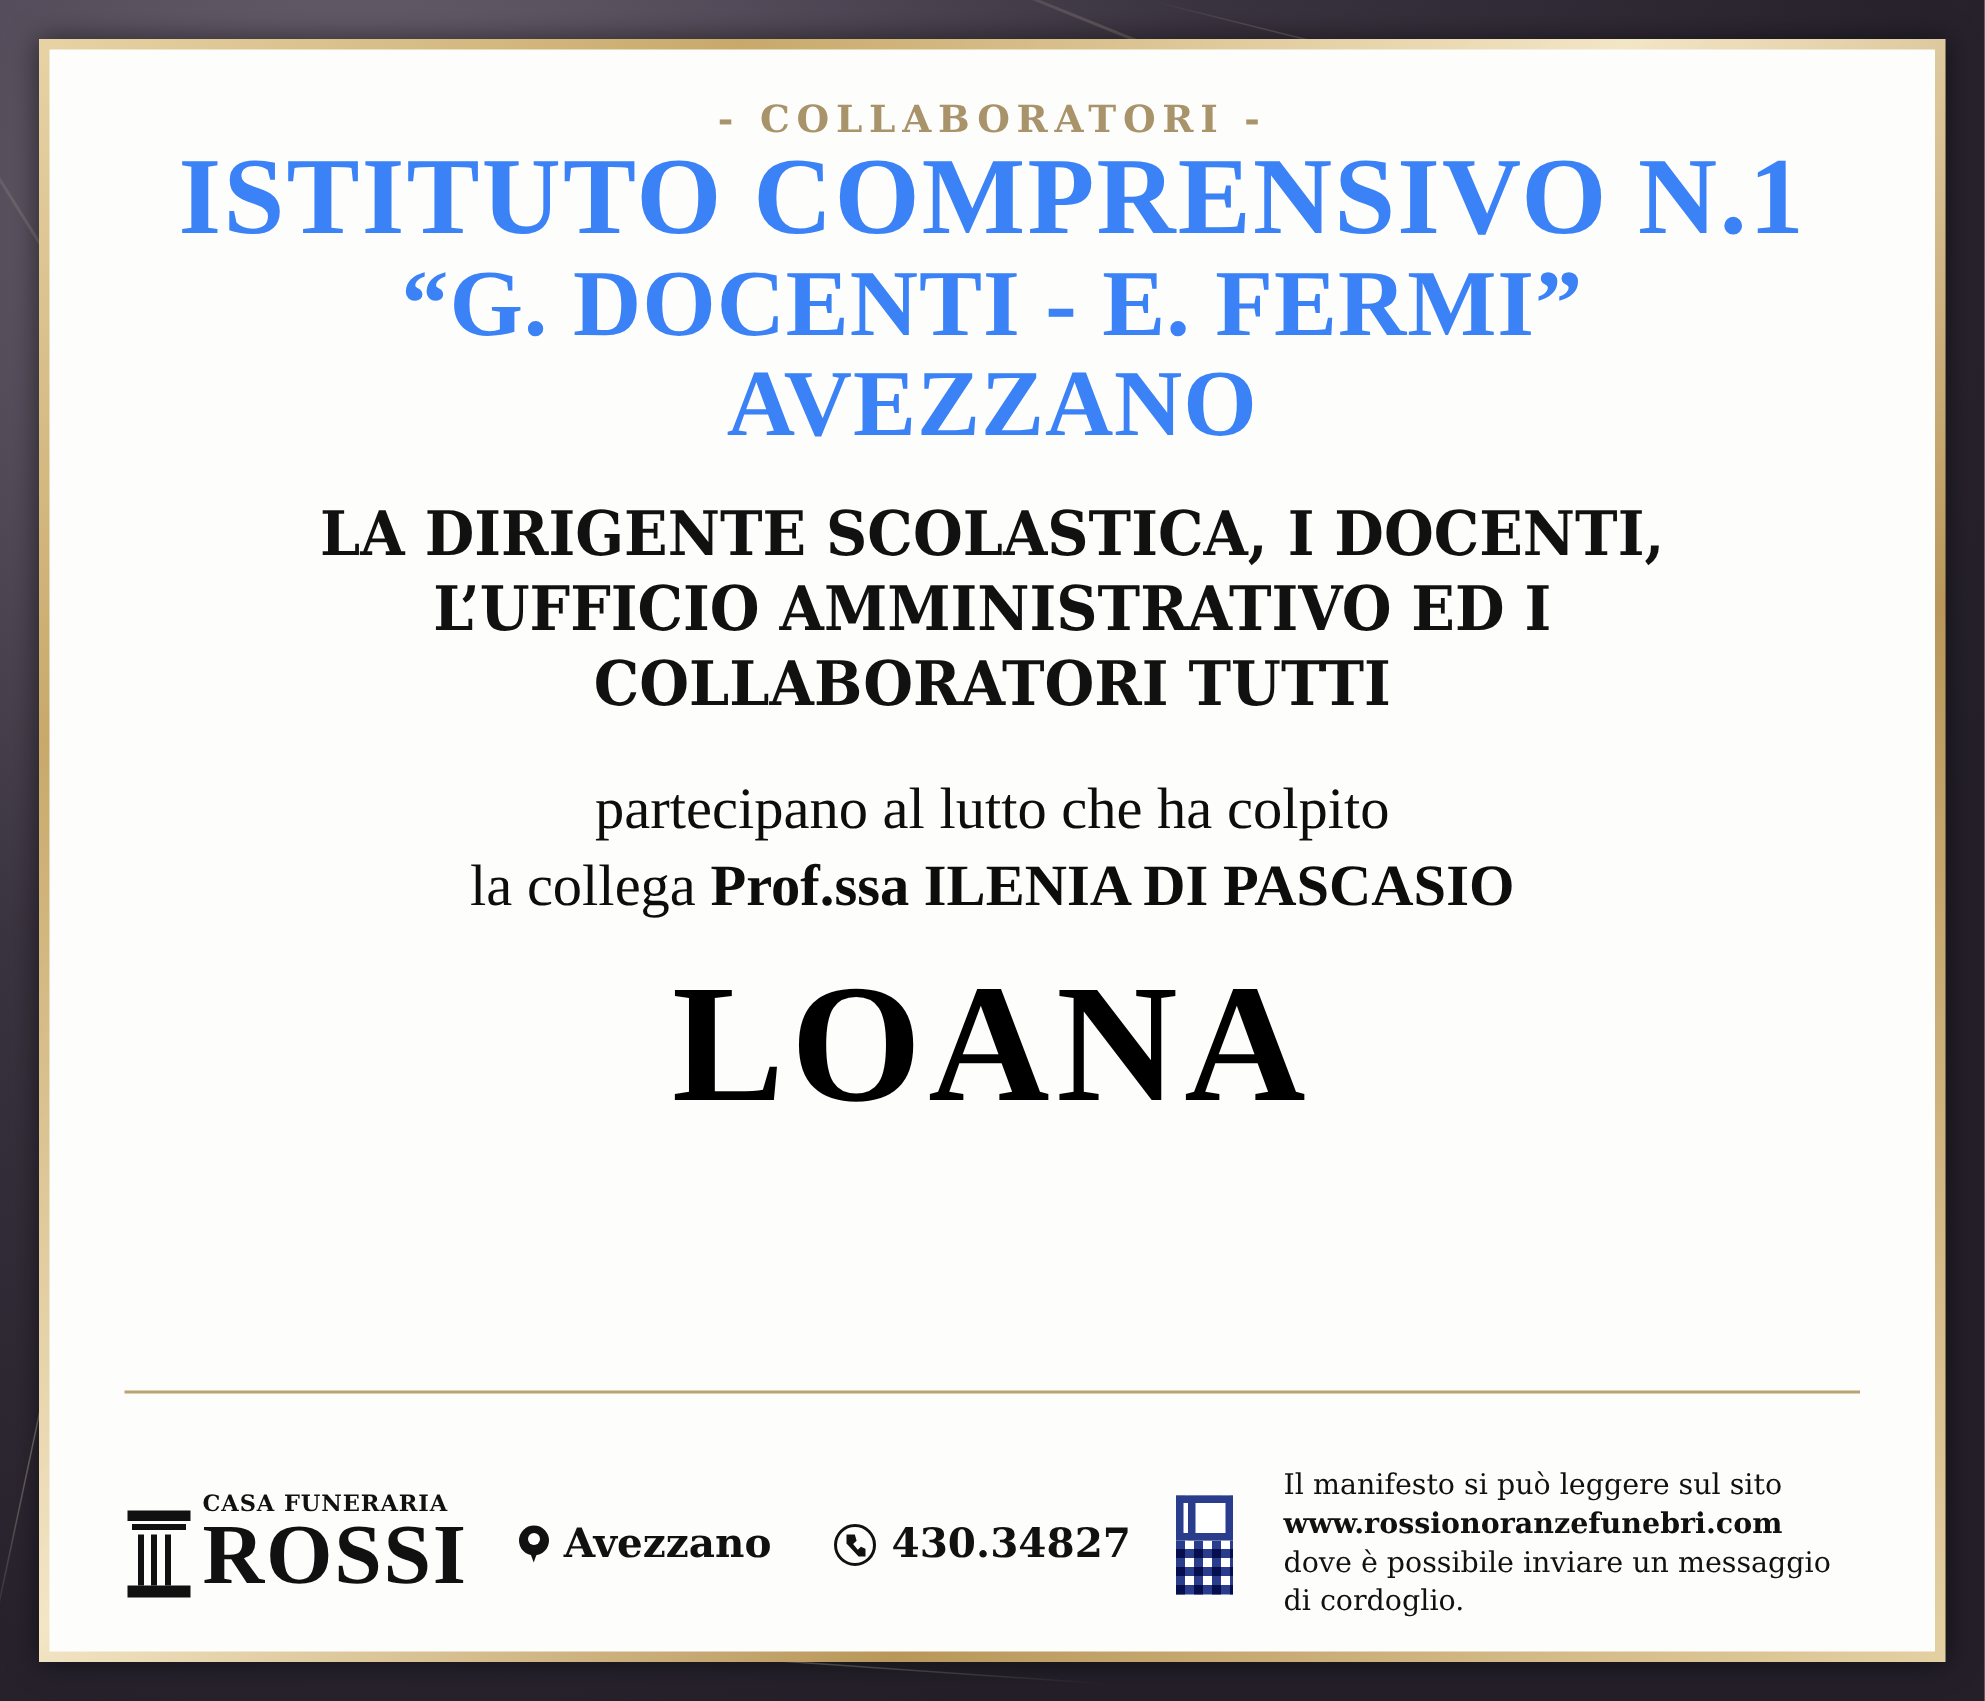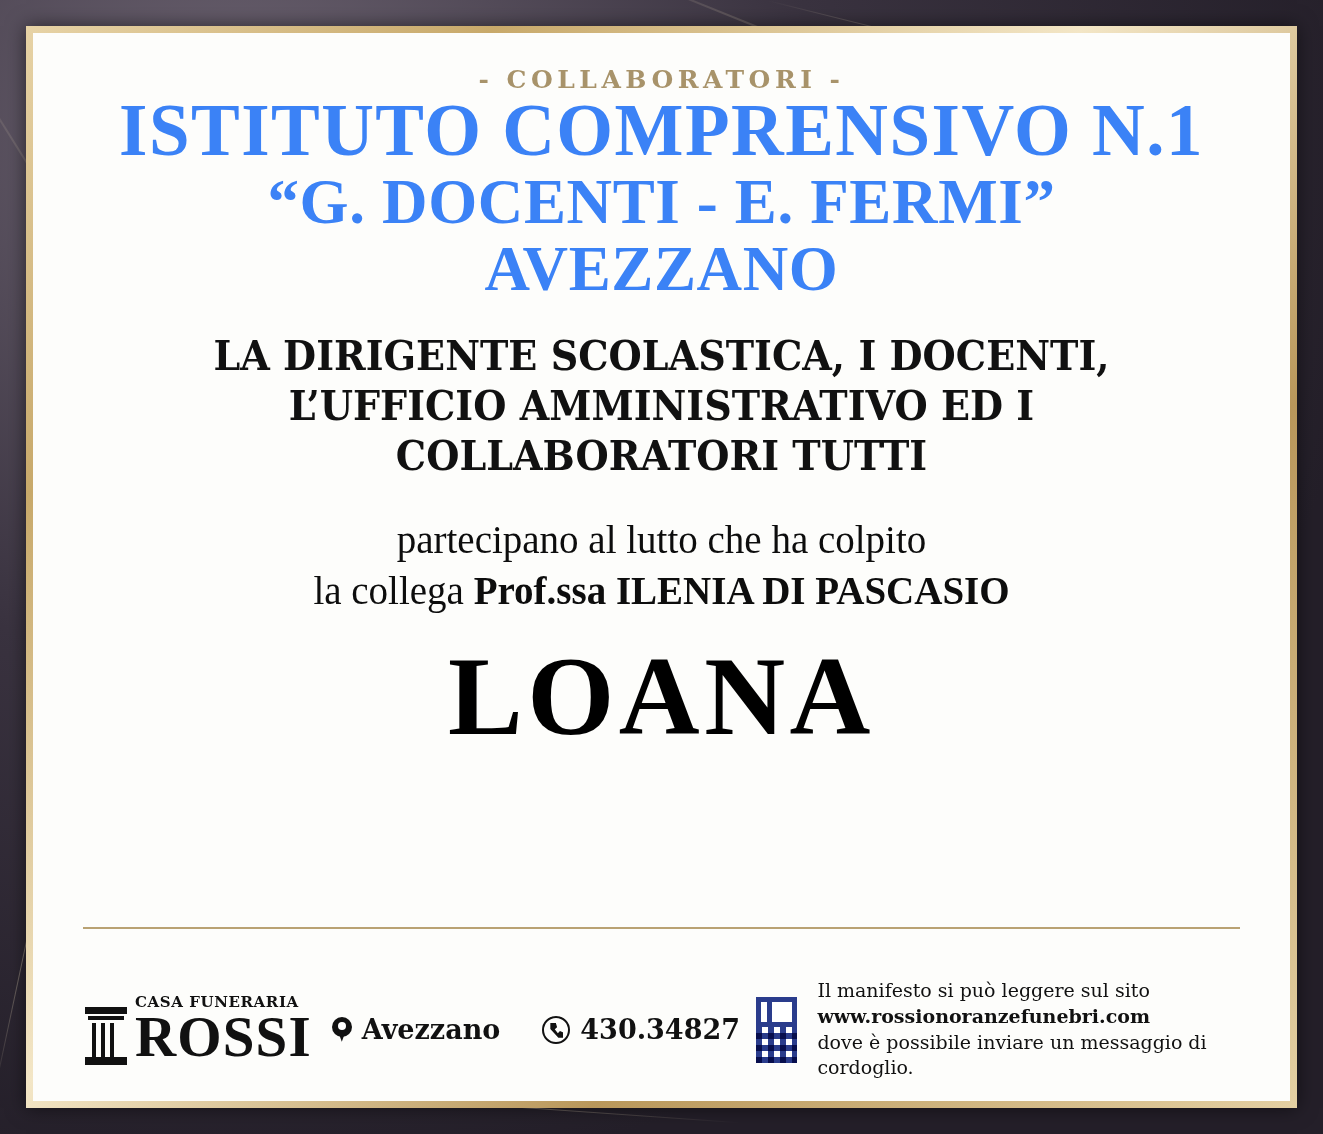--- a/index.html
+++ b/index.html
@@ -106,21 +106,21 @@
   .rule {
     height: 2px;
     background: #b9a273;
     margin: 0 4px 10px 4px;
   }
 
   
   footer {
     display: flex;
     align-items: center;
-    gap: 6px;
+    gap: 20px;
     padding: 0 6px 4px 6px;
     margin-top: 39px;
   }
   .logo {
     display: flex;
     align-items: flex-end;
     gap: 8px;
   }
   .logo .col {
     width: 42px; height: 58px;

